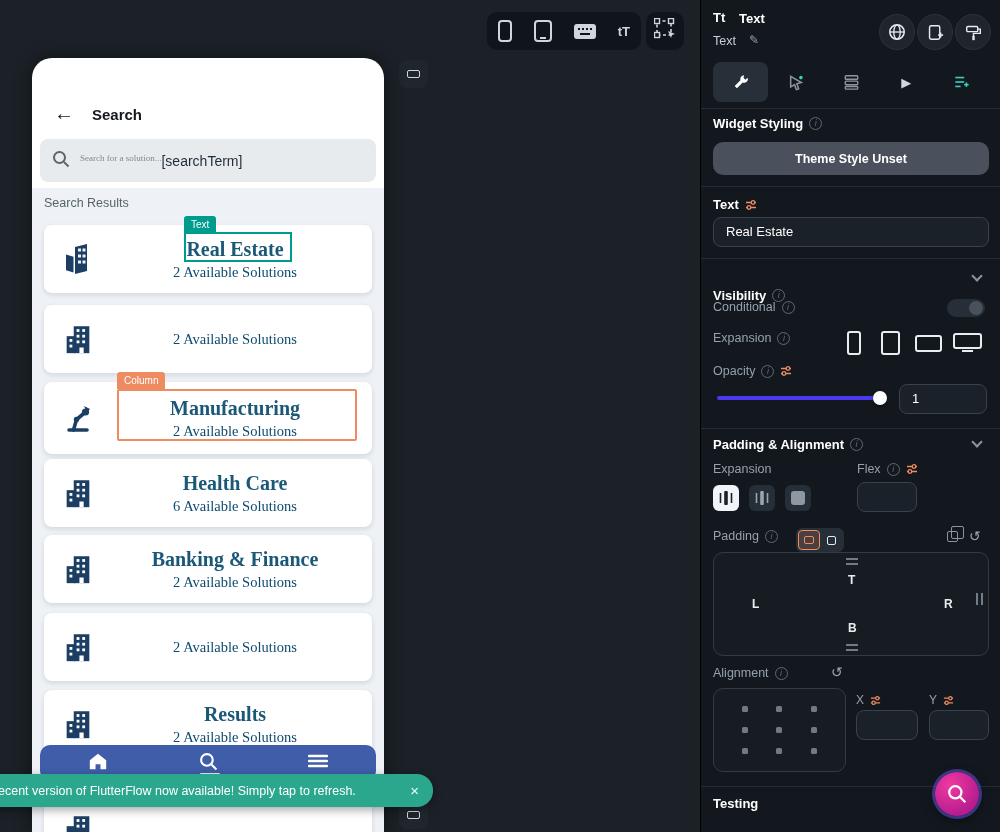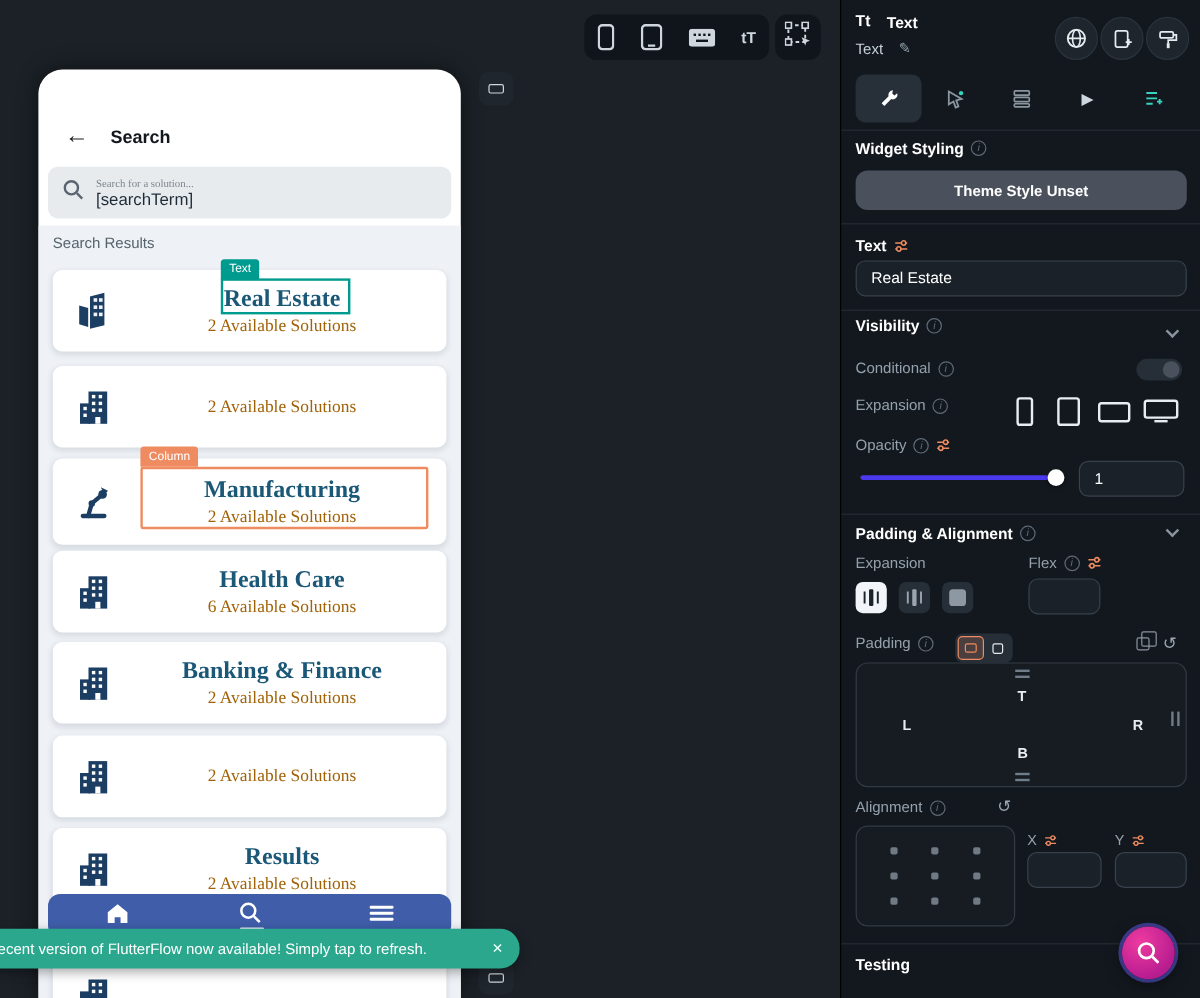--- a/index.html
+++ b/index.html
@@ -16,30 +16,30 @@
 
   .pctl { position:absolute; left:399px; width:29px; height:28px; background:#20262d; border-radius:8px; display:flex; align-items:center; justify-content:center; }
   .pctl-glyph { width:13px; height:8px; border:1.5px solid #cfd6dd; border-radius:2px; }
 
   
   .phone { position:absolute; left:32px; top:58px; width:352px; height:774px; background:#ffffff; border-radius:20px 20px 0 0; box-shadow:0 0 18px rgba(0,0,0,.45); overflow:hidden; }
   .results-area { position:absolute; left:0; top:130px; width:352px; height:644px; background:#eef1f5; }
   .ph-back { position:absolute; left:22px; top:44px; font-size:20px; font-weight:700; color:#14181c; }
   .ph-title { position:absolute; left:60px; top:48px; font-size:15px; font-weight:700; color:#14181c; }
   .searchbox { position:absolute; left:8px; top:81px; width:336px; height:43px; background:#e8ebee; border-radius:8px; display:flex; align-items:center; padding:0 12px; }
-  .sb-texts { margin-left:10px; display:flex; flex-direction:column; }
+  .sb-texts { margin-left:10px; display:flex; flex-direction:row; }
   .sb-ph { font-size:9px; color:#7d8790; font-family:"Liberation Serif",serif; }
   .sb-val { font-size:14px; color:#1f2c38; font-family:Liberation Sans, sans-serif; }
   .results-lbl { position:absolute; left:12px; top:138px; font-size:12.5px; color:#57636c; }
 
   .card { position:absolute; left:12px; width:328px; height:68px; background:#fff; border-radius:8px; box-shadow:0 2px 5px rgba(23,43,77,.13); display:flex; align-items:center; }
   .card-icon { width:68px; display:flex; align-items:center; justify-content:center; flex:0 0 68px; }
   .card-text { flex:1; text-align:center; padding-right:14px; }
   .card-title { font-family:"Liberation Serif",serif; font-weight:700; font-size:20px; color:#1b5878; line-height:25px; }
-  .card-sub { font-family:"Liberation Serif",serif; font-size:14.5px; color:#a16207; line-height:20px; }
+  .card-sub { font-family:"Liberation Serif",serif; font-size:14.5px; color:#0c4a6e; line-height:20px; }
 
   .sel-outline-text { position:absolute; left:152px; top:174px; width:108px; height:30px; border:2px solid #009b8f; z-index:5; }
   .sel-badge-text { position:absolute; left:152px; top:158px; height:17px; padding:0 7px; background:#009b8f; color:#fff; font-size:10px; line-height:17px; border-radius:3px 3px 0 0; z-index:5; }
   .sel-outline-col { position:absolute; left:85px; top:331px; width:240px; height:52px; border:2px solid #ee8b60; border-radius:2px; z-index:5; }
   .sel-badge-col { position:absolute; left:85px; top:314px; height:17px; padding:0 7px; background:#ee8b60; color:#fff; font-size:10px; line-height:17px; border-radius:3px 3px 0 0; z-index:5; }
 
   .navbar { position:absolute; left:8px; top:687px; width:336px; height:36px; background:#3f5da9; border-radius:10px; display:flex; align-items:center; justify-content:space-between; padding:0 48px; z-index:6; }
   .nav-underline { position:absolute; left:160px; top:28px; width:20px; height:2px; background:#e8ecf6; border-radius:1px; }
 
   .banner { position:absolute; left:-16px; top:774px; width:449px; height:33px; background:#2ba78e; border-radius:16px; z-index:30; display:flex; align-items:center; padding:0 14px 0 14px; box-shadow:0 3px 10px rgba(0,0,0,.35); }
@@ -445,21 +445,21 @@
         <svg width="12" height="12" viewBox="0 0 12 12">
           <path d="M1 3.5h10M1 8.5h10" stroke="#ee8b60" stroke-width="1.3"></path>
           <circle cx="8" cy="3.5" r="1.8" fill="#12181e" stroke="#ee8b60" stroke-width="1.3"></circle>
           <circle cx="4" cy="8.5" r="1.8" fill="#12181e" stroke="#ee8b60" stroke-width="1.3"></circle>
         </svg>
       </span>
   </span>
   <div class="inputbox" style="left:12px;top:217px;width:276px;height:30px">Real Estate</div>
   <div class="divider" style="top:258px"></div>
 
-  <span class="lbl" style="left:12px;top:264px">
+  <span class="lbl" style="left:12px;top:288px">
       <span>Visibility</span>
       <span class="info">i</span>
     </span>
   <span class="chev" style="left:272px;top:272px"></span>
 
   <span class="sublbl" style="left:12px;top:300px">
       <span>Conditional</span>
       <span class="info">i</span>
     </span>
   <div class="toggle" style="left:246px;top:299px">

